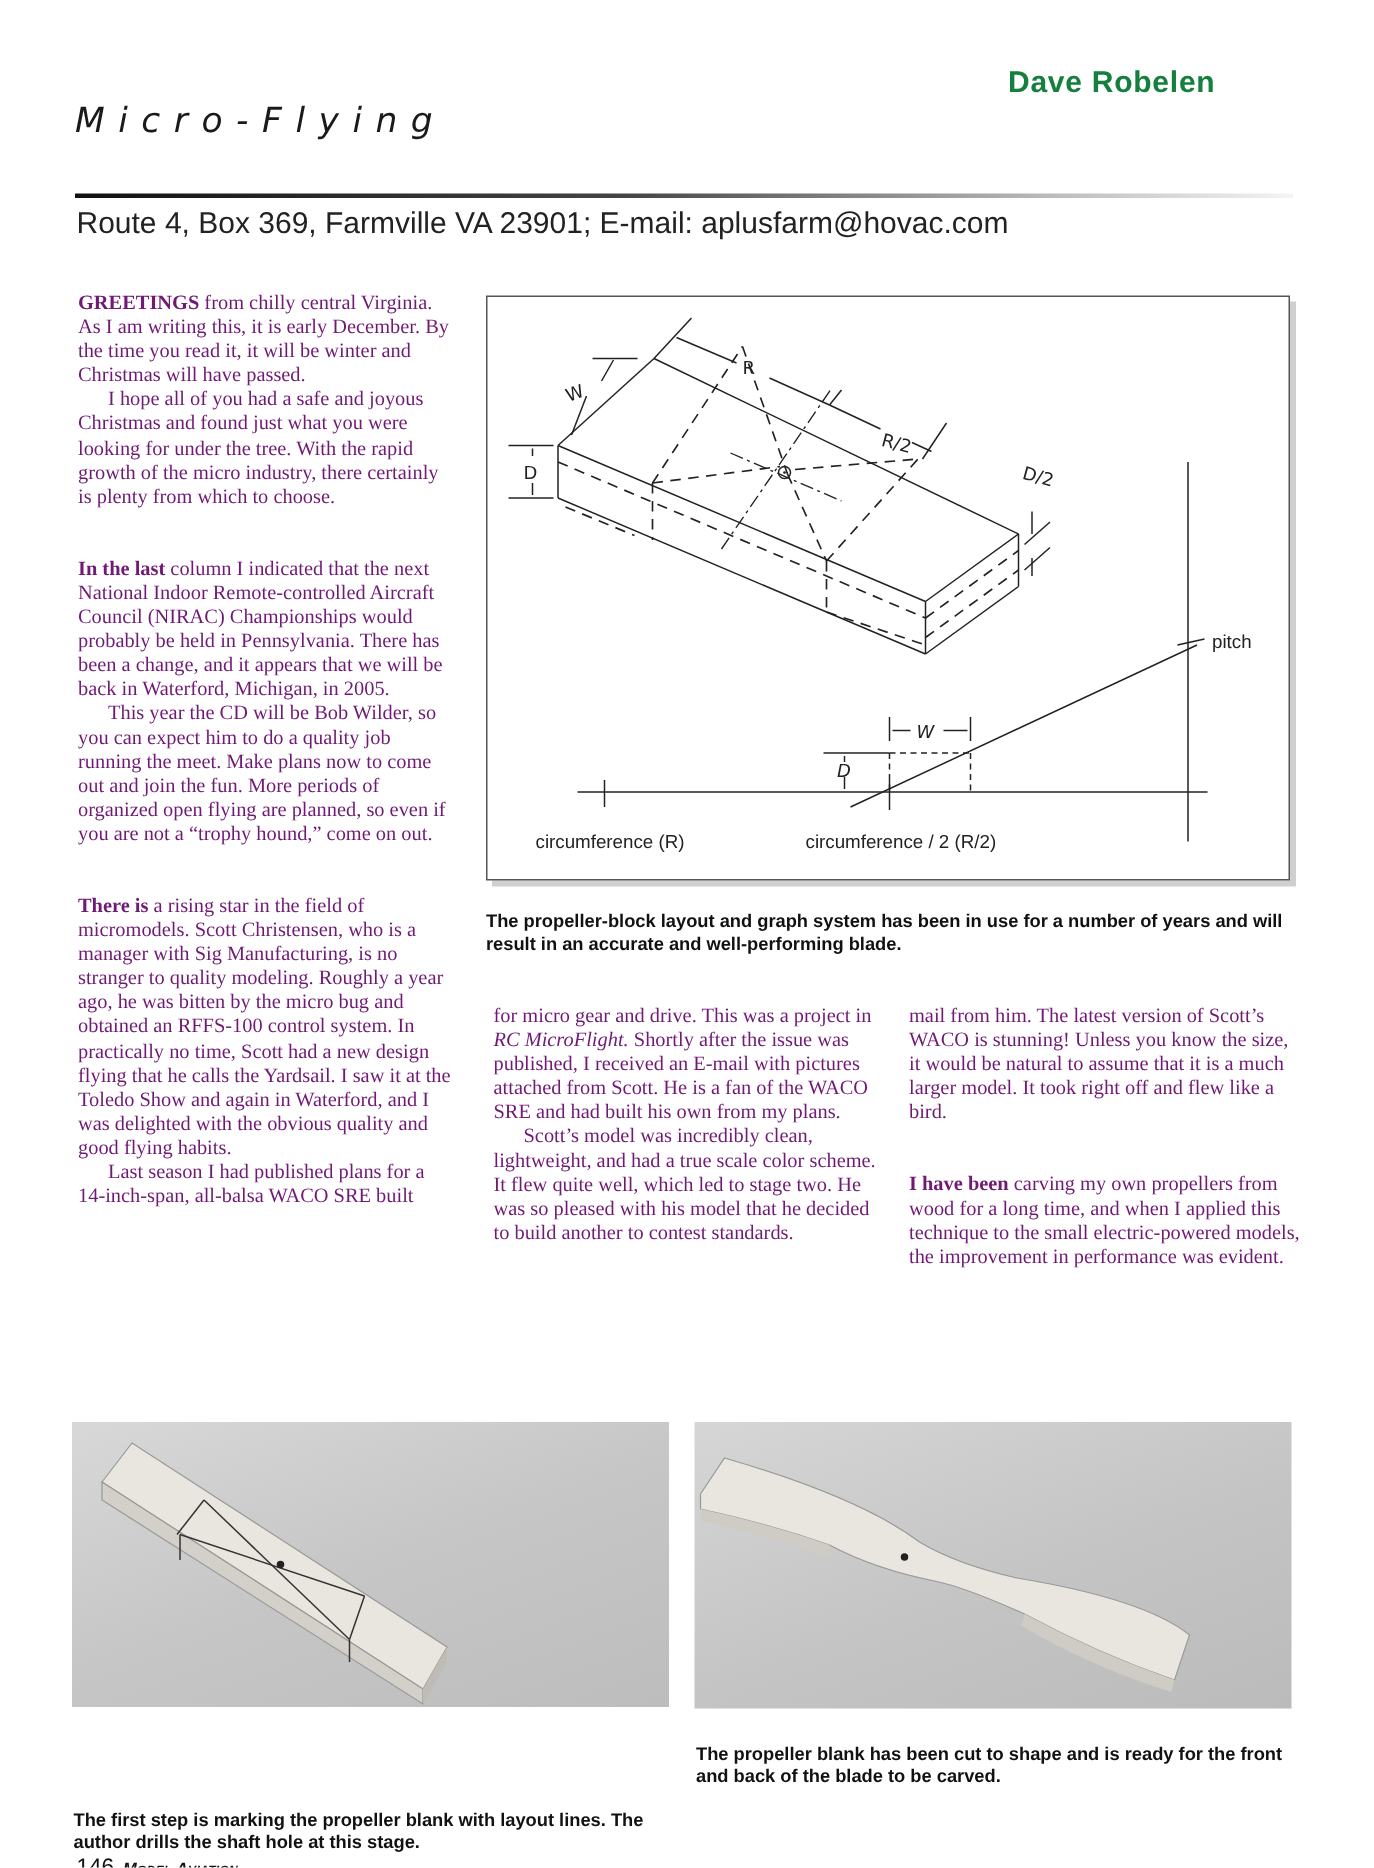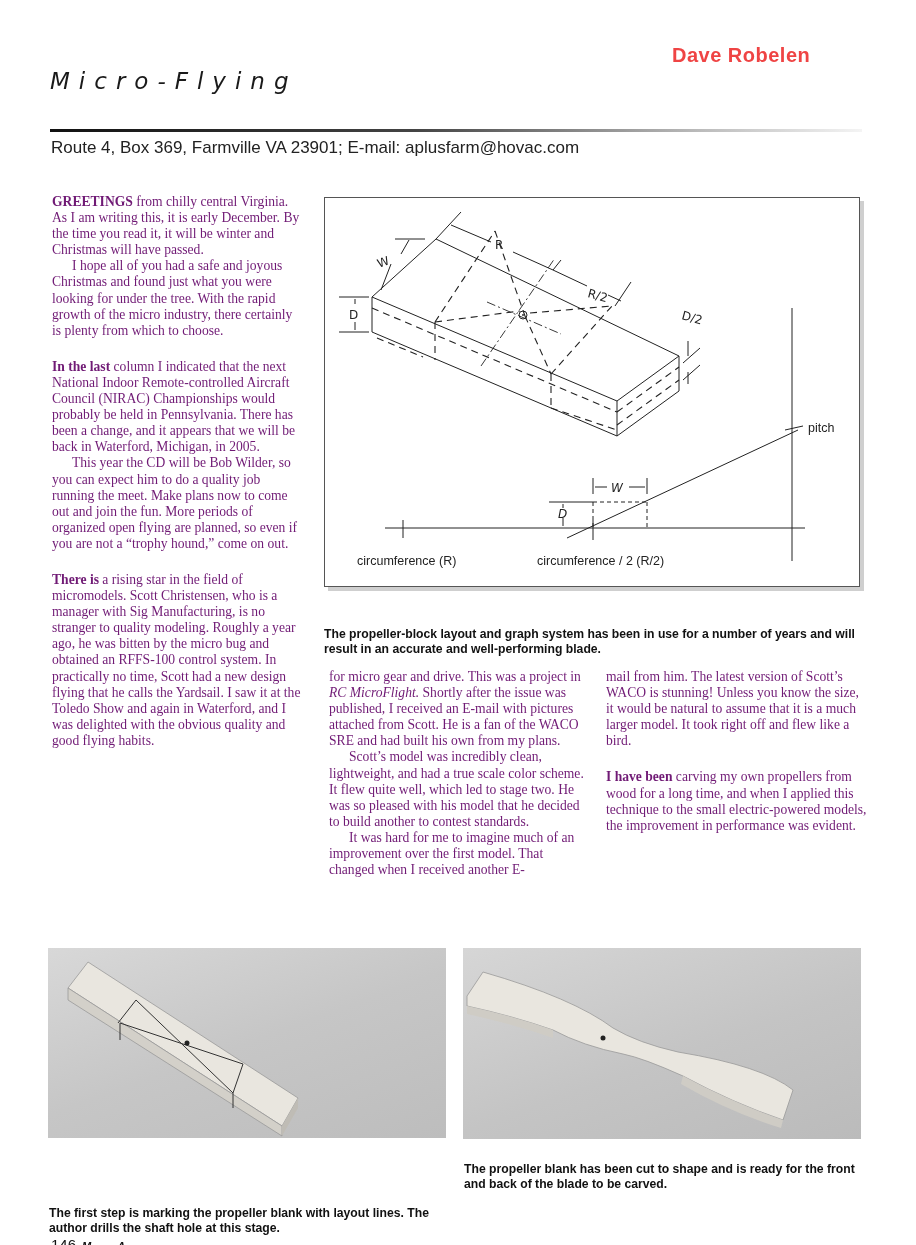--- a/index.html
+++ b/index.html
@@ -1,40 +1,40 @@
 <!DOCTYPE html>
 <html><head>
   <meta charset="utf-8">
   <style>
     html, body { margin: 0; padding: 0; background: #ffffff; }
     body { width: 916px; height: 1245px; position: relative; overflow: hidden; color: #1a1a1a; }
     .abs { position: absolute; }
 
-    .author { left: 672px; top: 44px; font-family: "Liberation Sans", sans-serif; font-weight: bold; font-size: 20px; letter-spacing: 0.5px; color: #ef4444; }
+    .author { left: 672px; top: 44px; font-family: "Liberation Sans", sans-serif; font-weight: bold; font-size: 20px; letter-spacing: 0.5px; color: #15803d; }
     .title { left: 50px; top: 68px; font-family: "DejaVu Sans", sans-serif; font-style: italic; font-size: 23px; letter-spacing: 9px; color: #1a1a1a; }
     .rule { left: 50px; top: 129px; width: 812px; height: 3px; background: linear-gradient(to right, #111 0%, #444 45%, #bbb 80%, #f4f4f4 100%); }
-    .address { left: 51px; top: 138px; font-family: "Liberation Sans", sans-serif; font-size: 17px; color: #222; }
+    .address { left: 51px; top: 138px; font-family: "Liberation Sans", sans-serif; font-size: 20px; color: #222; }
 
     .body-text { font-family: "Liberation Serif", serif; font-size: 13.6px; line-height: 16.1px; color: #701a75; }
     .body-text p { margin: 0; text-indent: 20px; }
     .body-text p.first { text-indent: 0; }
-    .body-text p.gap { margin-top: 20px; }
+    .body-text p.gap { margin-top: 32px; }
     .body-text b { font-weight: bold; }
 
     .col1 { left: 52px; top: 194px; width: 252px; }
     .col2 { left: 329px; top: 669px; width: 262px; }
     .col3 { left: 606px; top: 669px; width: 262px; }
 
     .figure-box { left: 324px; top: 197px; width: 534px; height: 388px; border: 1px solid #555; background: #fff; box-shadow: 4px 4px 0 #cfcfcf; }
     .figure-box svg { position: absolute; left: 0; top: 0; }
     .diag-label { font-family: "Liberation Sans", sans-serif; font-size: 12.5px; fill: #222; }
     .hand { font-family: "DejaVu Sans", sans-serif; font-size: 12px; fill: #222; }
 
     .caption { font-family: "Liberation Sans", sans-serif; font-weight: bold; font-size: 12.2px; line-height: 15px; color: #111; }
-    .cap-fig { left: 324px; top: 607px; width: 545px; margin-top: 20px; }
+    .cap-fig { left: 324px; top: 607px; width: 545px; }
     .cap-photo1 { left: 49px; top: 1162px; width: 410px; margin-top: 44px; }
     .cap-photo2 { left: 464px; top: 1162px; width: 405px; }
 
     .photo { background: #c9c9c9; overflow: hidden; }
     .photo1 { left: 48px; top: 948px; width: 398px; height: 190px; background: linear-gradient(160deg, #d8d8d8 0%, #c6c6c6 50%, #bdbdbd 100%); }
     .photo2 { left: 463px; top: 948px; width: 398px; height: 191px; background: linear-gradient(160deg, #d6d6d6 0%, #c4c4c4 55%, #bbbbbb 100%); }
     .photo svg { position: absolute; left: 0; top: 0; }
 
     .footer { left: 51px; top: 1236px; font-family: "Liberation Sans", sans-serif; font-size: 14px; color: #111; }
     .footer .pn { font-size: 15px; margin-right: 6px; }
@@ -47,20 +47,21 @@
 <div class="abs title">Micro-Flying</div>
 <div class="abs rule"></div>
 <div class="abs address">Route 4, Box 369, Farmville VA 23901; E-mail: aplusfarm@hovac.com</div>
 
 <div class="abs body-text col1">
   <p class="first"><b>GREETINGS</b><span> from chilly central Virginia. As I am writing this, it is early December. By the time you read it, it will be winter and Christmas will have passed.</span></p>
   <p>I hope all of you had a safe and joyous Christmas and found just what you were looking for under the tree. With the rapid growth of the micro industry, there certainly is plenty from which to choose.</p>
   <p class="first gap"><b>In the last</b><span> column I indicated that the next National Indoor Remote-controlled Aircraft Council (NIRAC) Championships would probably be held in Pennsylvania. There has been a change, and it appears that we will be back in Waterford, Michigan, in 2005.</span></p>
   <p>This year the CD will be Bob Wilder, so you can expect him to do a quality job running the meet. Make plans now to come out and join the fun. More periods of organized open flying are planned, so even if you are not a “trophy hound,” come on out.</p>
   <p class="first gap"><b>There is</b><span> a rising star in the field of micromodels. Scott Christensen, who is a manager with Sig Manufacturing, is no stranger to quality modeling. Roughly a year ago, he was bitten by the micro bug and obtained an RFFS-100 control system. In practically no time, Scott had a new design flying that he calls the Yardsail. I saw it at the Toledo Show and again in Waterford, and I was delighted with the obvious quality and good flying habits.</span></p>
+  <p>Last season I had published plans for a 14-inch-span, all-balsa WACO SRE built</p>
 </div>
 
 <div class="abs figure-box">
   <svg width="534" height="388" viewBox="0 0 534 388">
     <g stroke="#222" stroke-width="1" fill="none">
 
       <line x1="47" y1="99" x2="111" y2="41"></line>
       <line x1="111" y1="41" x2="354" y2="158"></line>
       <line x1="47" y1="99" x2="292" y2="203"></line>
       <line x1="292" y1="203" x2="354" y2="158"></line>
@@ -146,21 +147,20 @@
     <text class="hand" x="233" y="320" font-style="italic">D</text>
     <text class="diag-label" x="32" y="367">circumference (R)</text>
     <text class="diag-label" x="212" y="367">circumference / 2 (R/2)</text>
   </svg>
 </div>
 <div class="abs caption cap-fig">The propeller-block layout and graph system has been in use for a number of years and will result in an accurate and well-performing blade.</div>
 
 <div class="abs body-text col2">
   <p class="first"><span>for micro gear and drive. This was a project in </span><i>RC MicroFlight.</i><span> Shortly after the issue was published, I received an E-mail with pictures attached from Scott. He is a fan of the WACO SRE and had built his own from my plans.</span></p>
   <p>Scott’s model was incredibly clean, lightweight, and had a true scale color scheme. It flew quite well, which led to stage two. He was so pleased with his model that he decided to build another to contest standards.</p>
-  <p>It was hard for me to imagine much of an improvement over the first model. That changed when I received another E-</p>
 </div>
 
 <div class="abs body-text col3">
   <p class="first">mail from him. The latest version of Scott’s WACO is stunning! Unless you know the size, it would be natural to assume that it is a much larger model. It took right off and flew like a bird.</p>
   <p class="first gap"><b>I have been</b><span> carving my own propellers from wood for a long time, and when I applied this technique to the small electric-powered models, the improvement in performance was evident.</span></p>
 </div>
 
 <div class="abs photo photo1">
   <svg width="398" height="190" viewBox="0 0 398 190">
     <polygon points="20,40 40,14 250,150 234,178" fill="#e9e6df" stroke="#999" stroke-width="0.8"></polygon>

